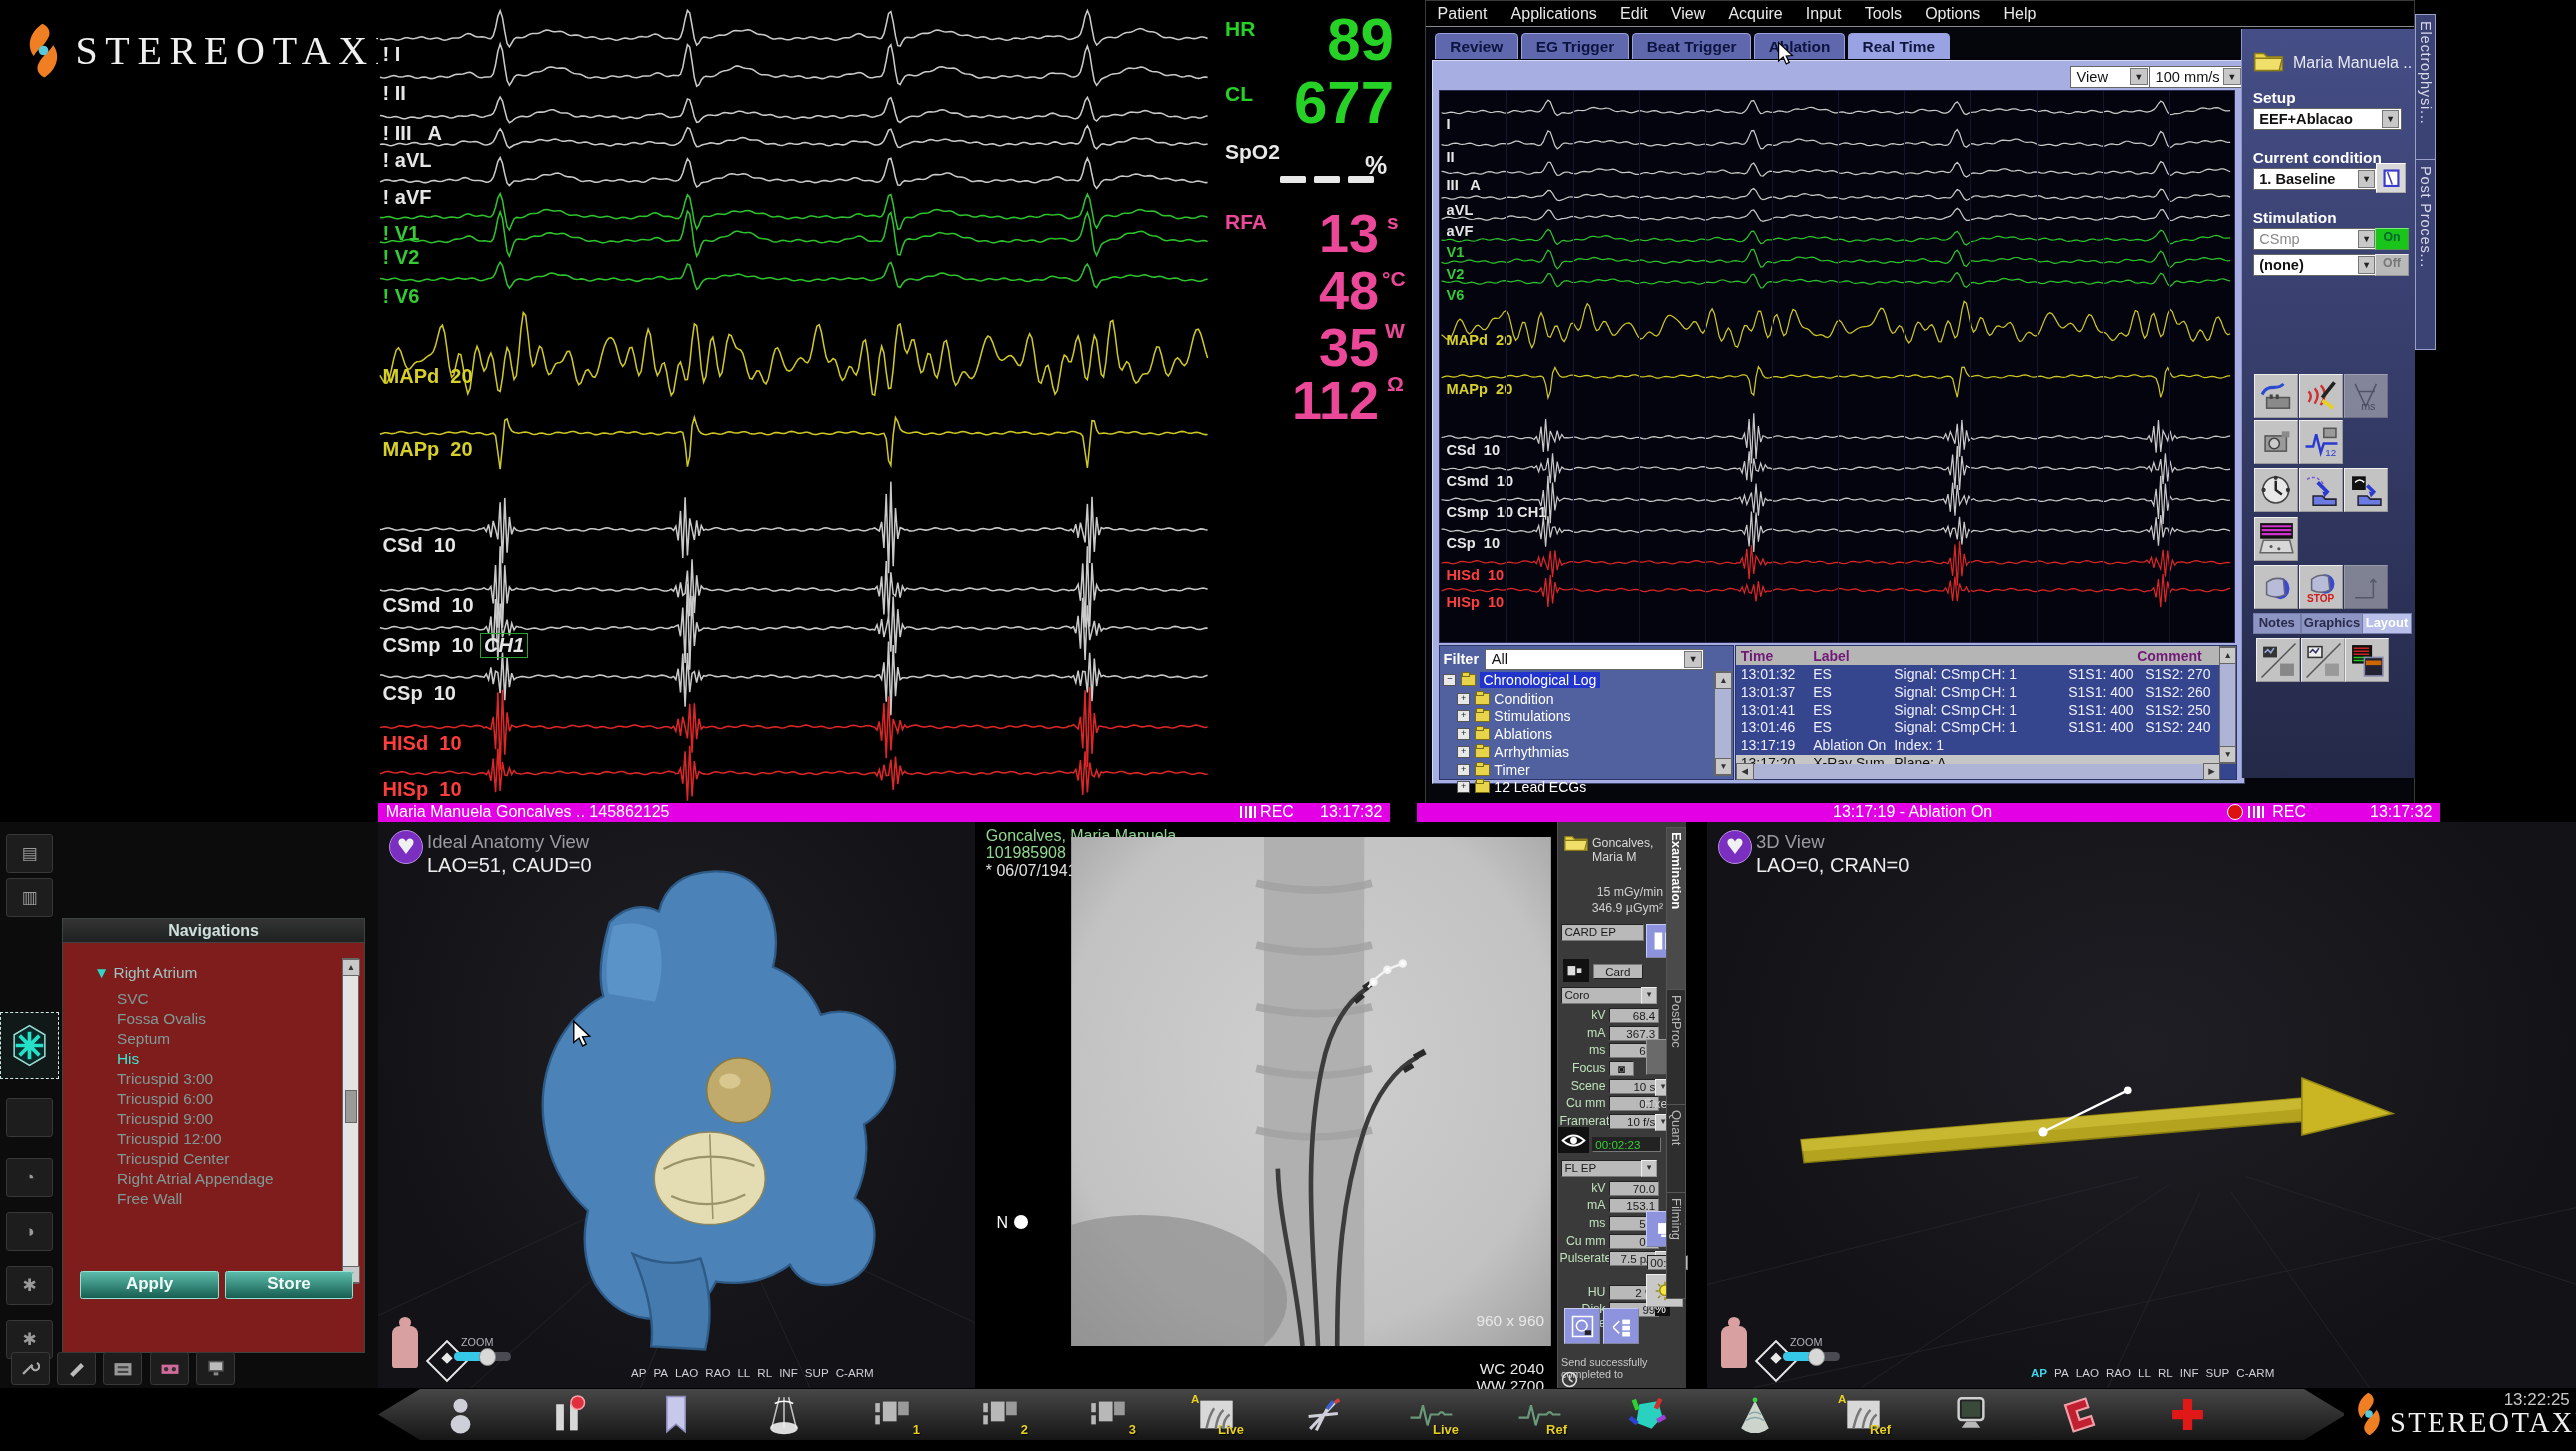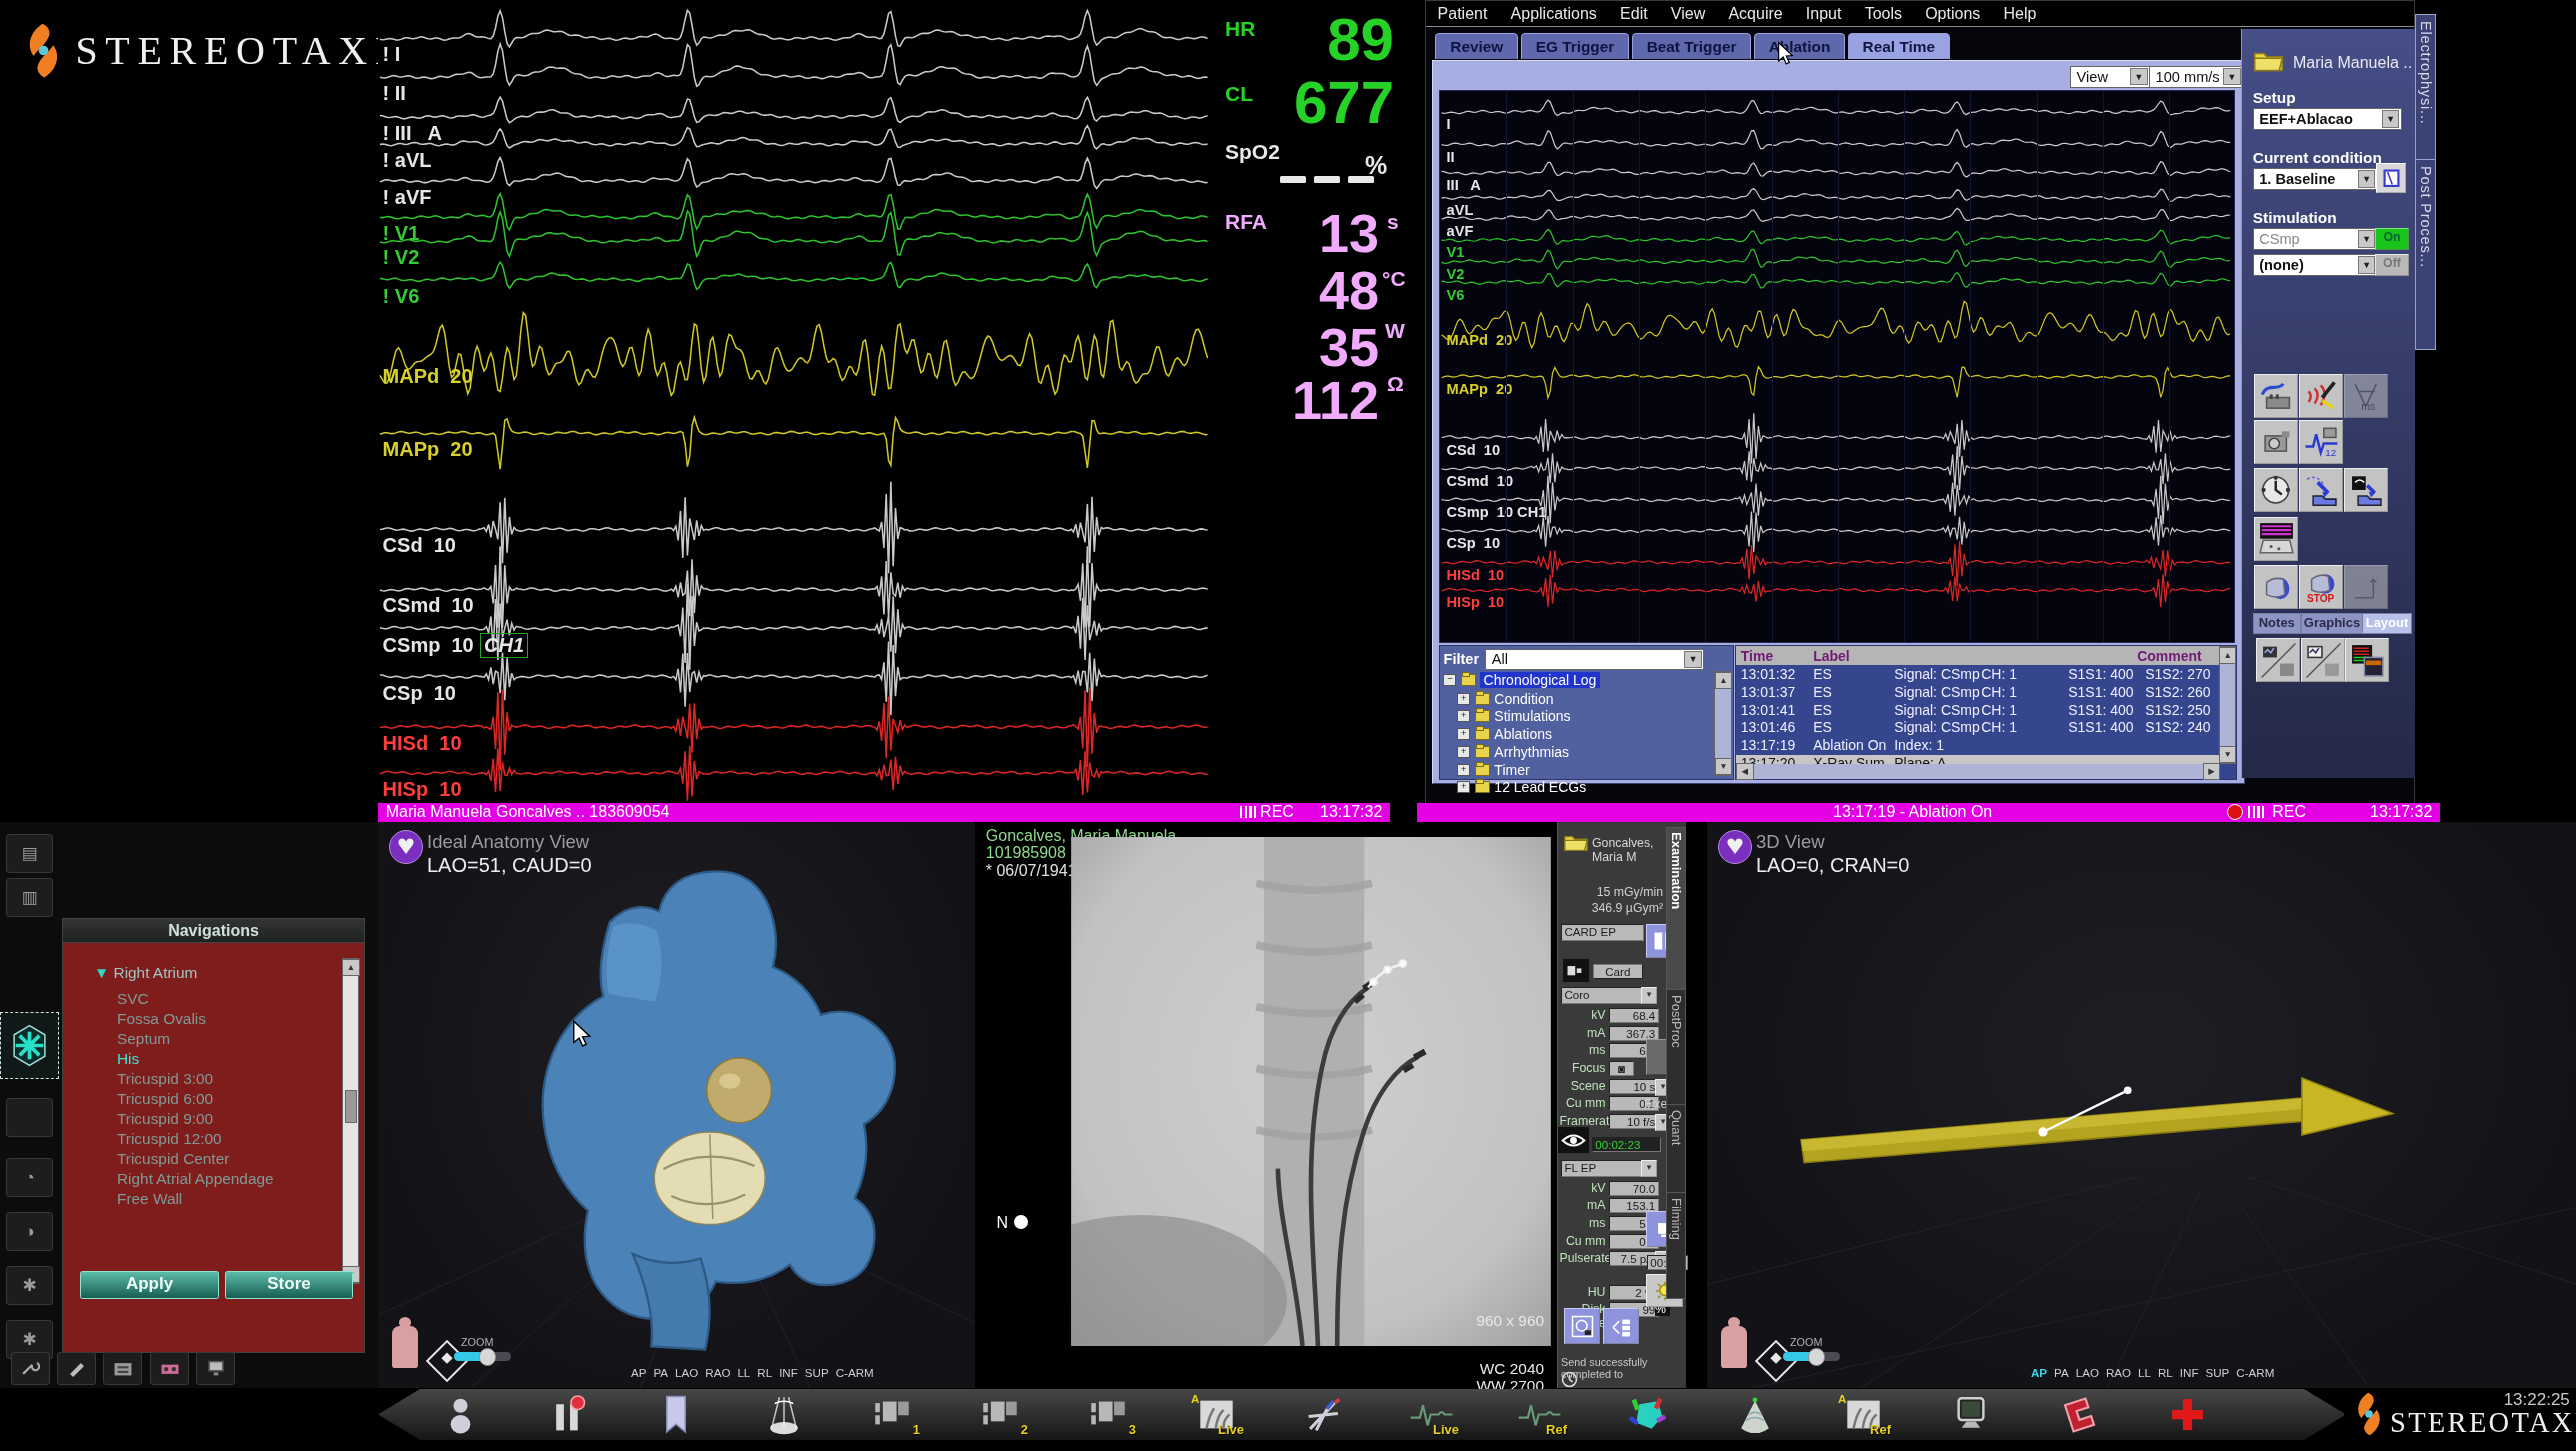--- a/index.html
+++ b/index.html
@@ -11,21 +11,21 @@
   
   #ecg-panel{left:378px;top:0;width:1045px;height:803px;background:#000;}
   .lead-label{position:absolute;font-weight:bold;white-space:pre;}
   .lead-white{color:#e6e6e6;} .lead-green{color:#35cb35;} .lead-yellow{color:#d8d02a;} .lead-red{color:#ff3d3d;}
   .ch-badge{display:inline-block;margin-left:6.2px;border:1.5px solid #27a327;color:#e6e6e6;padding:0 3.1px;font-weight:bold;font-style:italic;}
   
   #vitals{left:1211px;top:0;width:214px;height:803px;background:#000;}
   .vlab{position:absolute;font-weight:bold;font-size:21px;}
   .vnum{position:absolute;font-weight:bold;text-align:right;width:177px;right:31px;}
   .vunit{position:absolute;font-weight:bold;font-size:21px;}
-  .green{color:#27d227;} .red{color:#f0abfc;text-align:right;} .white{color:#e8e8e8;}
+  .green{color:#27d227;} .red{color:#ec4899;text-align:right;} .white{color:#e8e8e8;}
   .dash{position:absolute;width:26px;height:7px;background:#e8e8e8;border-radius:1.5px;}
   
   #ep-window{left:1425px;top:0;width:988px;height:802px;background:#05050c;border:0.8px solid #3a3a3a;}
   #ep-menubar{position:absolute;left:0;top:0;width:100%;height:25px;background:#000;border-bottom:1.5px solid #8a8a8a;display:flex;align-items:center;}
   .menu-item{color:#e8e8e8;font-size:16px;padding:0 11.6px;}
   #ep-tabs{position:absolute;left:9.3px;top:32px;height:26px;display:flex;gap:2.3px;}
   .ep-tab{background:#5f68ac;color:#0d1440;font-size:15.4px;font-weight:bold;padding:3.9px 14px;border:0.8px solid #9aa2dd;border-bottom:none;border-radius:4.6px 4.6px 0 0;}
   .ep-tab.active{background:#99a2e2;color:#101840;}
   #ep-frame{position:absolute;left:6.2px;top:59px;width:811px;height:722px;background:#a6aee2;border-top:1.5px solid #d4d9f6;border-left:1.5px solid #d4d9f6;border-right:1.5px solid #40456e;border-bottom:1.5px solid #40456e;}
   .dd{background:#fff;color:#111;border:0.8px solid #666;font-size:14.6px;display:flex;align-items:center;justify-content:space-between;padding:0 1.5px 0 5.4px;}
@@ -534,21 +534,21 @@
           </svg>
       </div>
     </div>
   </div>
   <div id="ep-vtabs">
     <div class="vtab" style="left:2415px;top:14px;height:139px;">Electrophysi...</div>
     <div class="vtab" style="left:2415px;top:159px;height:177px;">Post Proces...</div>
   </div>
 
   <div class="statusbar abs" style="left:378px;top:803px;width:1012px;">
-    <span style="padding-left:7.7px;">Maria Manuela Goncalves .. 183609054</span>
+    <span style="padding-left:7.7px;">Maria Manuela Goncalves .. 145862125</span>
     <span style="position:absolute;left:862px;display:flex;align-items:center;">
       <span class="recbars"></span>
         <span>REC</span>
     </span>
     <span style="position:absolute;right:7.7px;">13:17:32</span>
   </div>
   <div class="statusbar abs" style="left:1417px;top:803px;width:1023px;">
     <span style="padding-left:7.7px;margin-top:40px;">Storage: 02:07</span>
     <span style="position:absolute;left:416px;">13:17:19 - Ablation On</span>
     <span style="position:absolute;left:810px;display:flex;align-items:center;gap:4.6px;">

